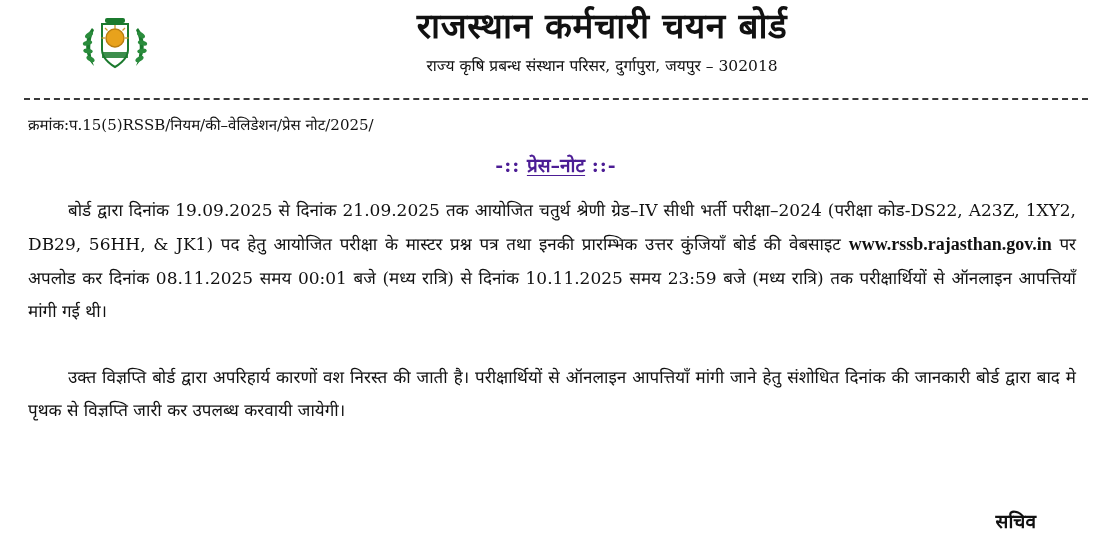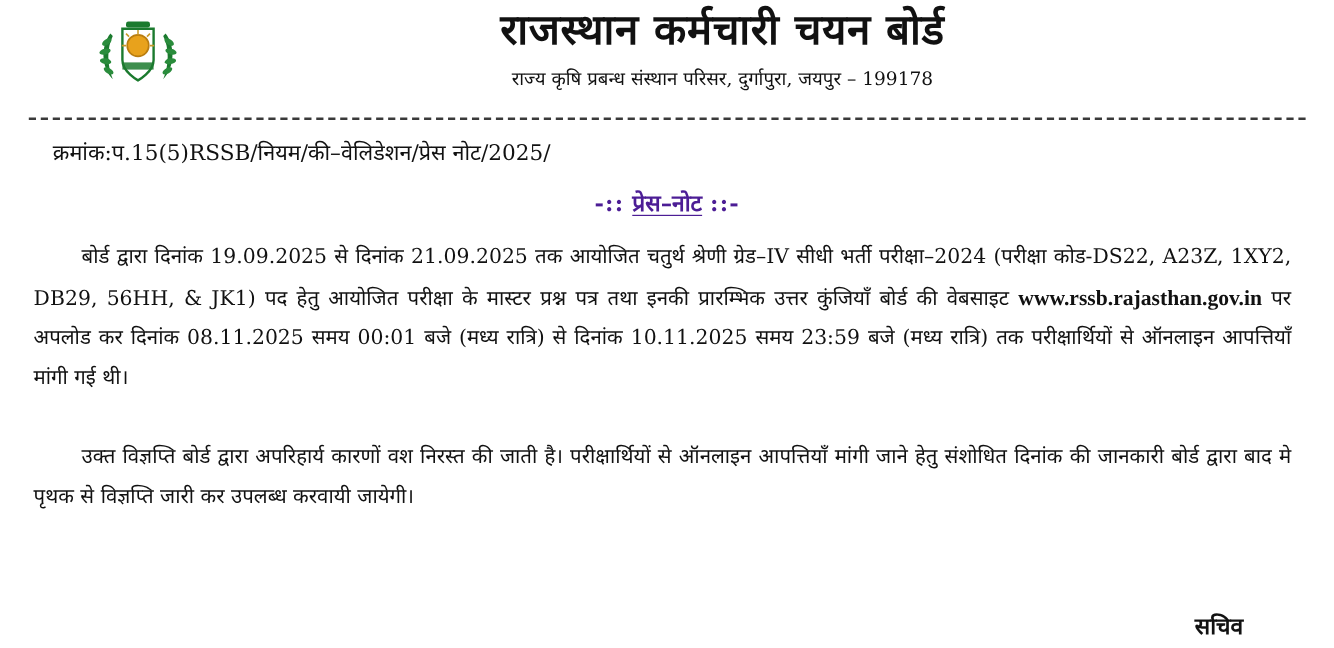--- a/index.html
+++ b/index.html
@@ -67,23 +67,23 @@
     border-top: 2px dashed #3a3a3a;
     margin: 6px 24px 0 24px;
     height: 0;
   }
 
   
   .meta-row {
     display: flex;
     justify-content: space-between;
     align-items: baseline;
-    padding: 14px 30px 0 44px;
-    font-family: "DejaVu Serif", "Liberation Serif", serif;
-    font-size: 18px;
+    padding: 14px 30px 0 28px;
+    font-family: "DejaVu Serif", "Liberation Serif", serif;
+    font-size: 15px;
     color: #111;
   }
   .meta-left { white-space: nowrap; }
   .meta-right { white-space: nowrap; padding-right: 78px; }
 
   
   .doc-title {
     text-align: center;
     margin-top: 18px;
     font-family: "DejaVu Serif", "Liberation Serif", serif;
@@ -167,21 +167,21 @@
           <line x1="50.5" y1="30" x2="47" y2="30"></line>
           <line x1="29.5" y1="22.5" x2="27" y2="20"></line>
           <line x1="44.5" y1="22.5" x2="47" y2="20"></line>
         </g>
         <rect x="24" y="44" width="26" height="6" fill="#1b7a2e" opacity="0.85"></rect>
         <rect x="27" y="10" width="20" height="5" rx="2" fill="#1b7a2e"></rect>
       </svg>
     </div>
     <div class="header-text">
       <div class="org-title">राजस्थान कर्मचारी चयन बोर्ड</div>
-      <div class="org-address">राज्य कृषि प्रबन्ध संस्थान परिसर, दुर्गापुरा, जयपुर – 199178</div>
+      <div class="org-address">राज्य कृषि प्रबन्ध संस्थान परिसर, दुर्गापुरा, जयपुर – 302018</div>
     </div>
   </div>
 
   <hr class="divider">
 
   <div class="meta-row">
     <div class="meta-left">क्रमांक:प.15(5)RSSB/नियम/की–वेलिडेशन/प्रेस नोट/2025/</div>
   </div>
 
   <div class="doc-title">

